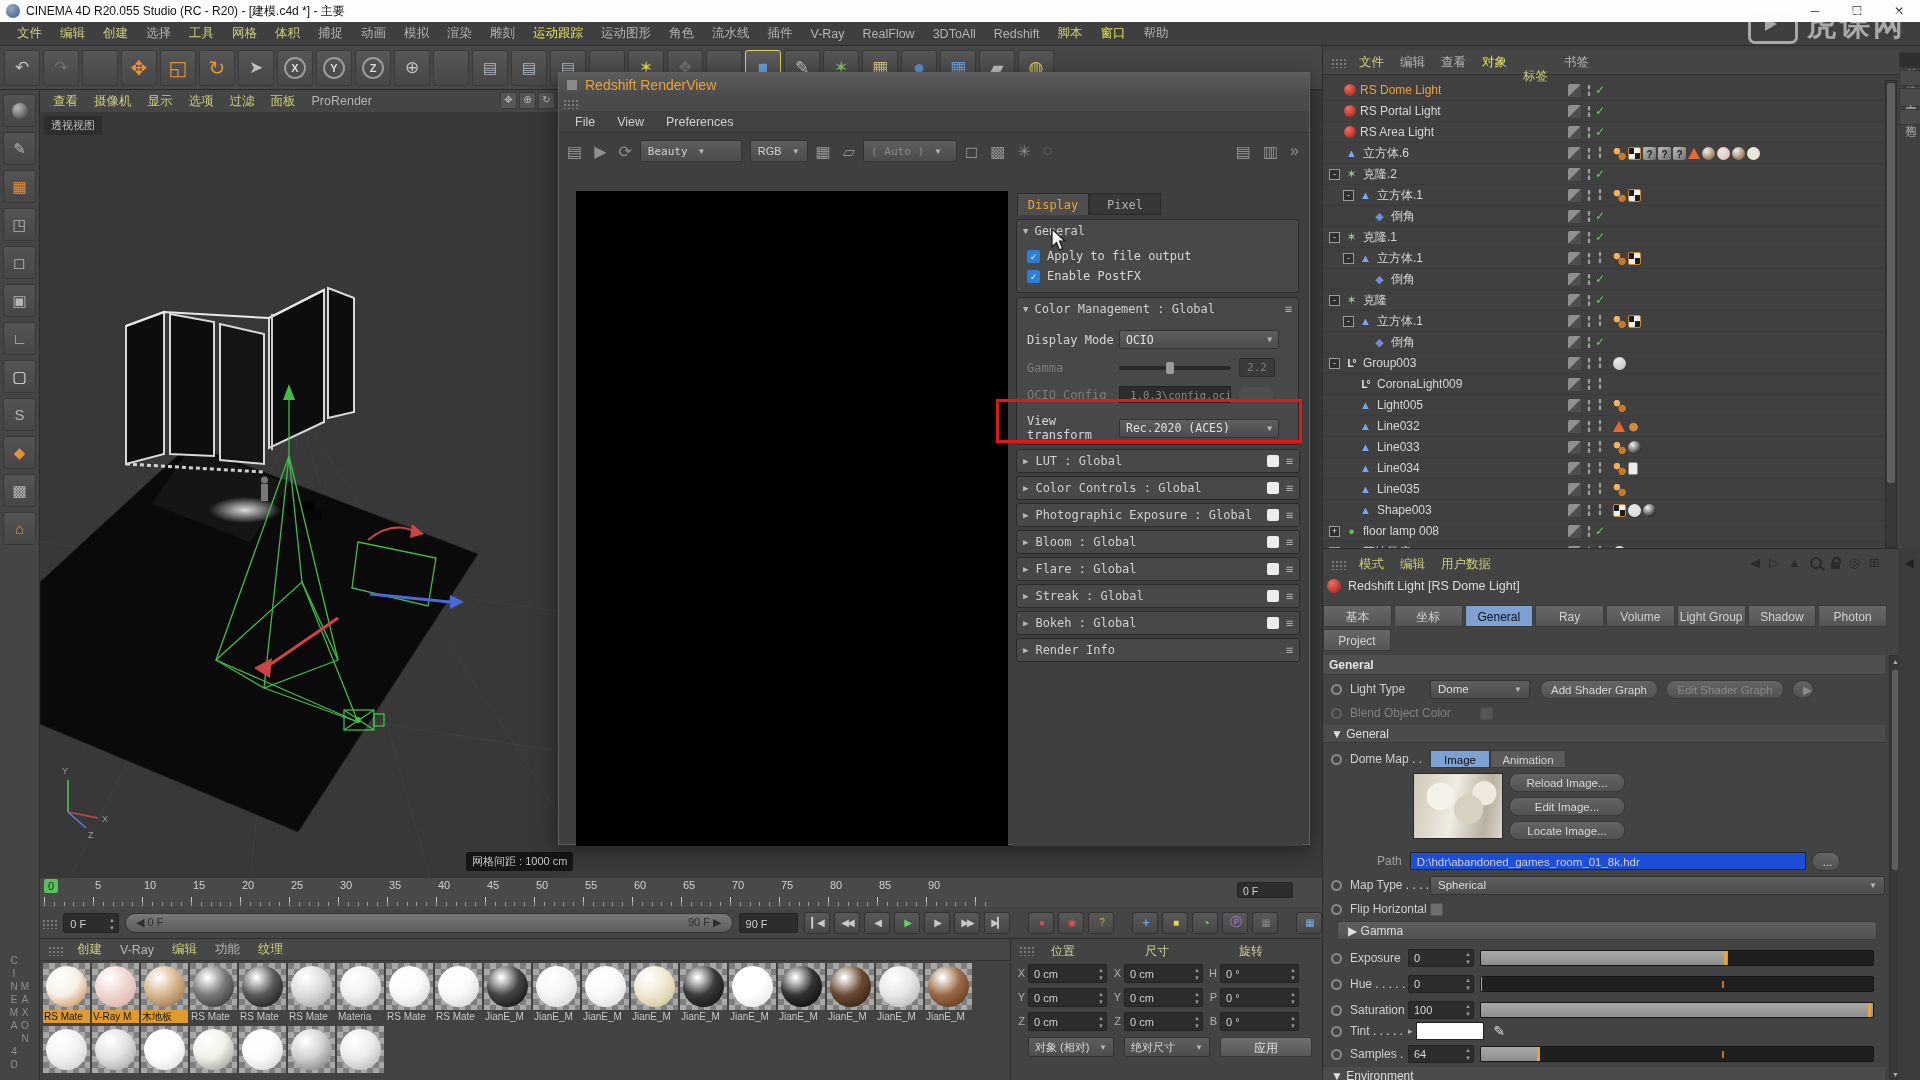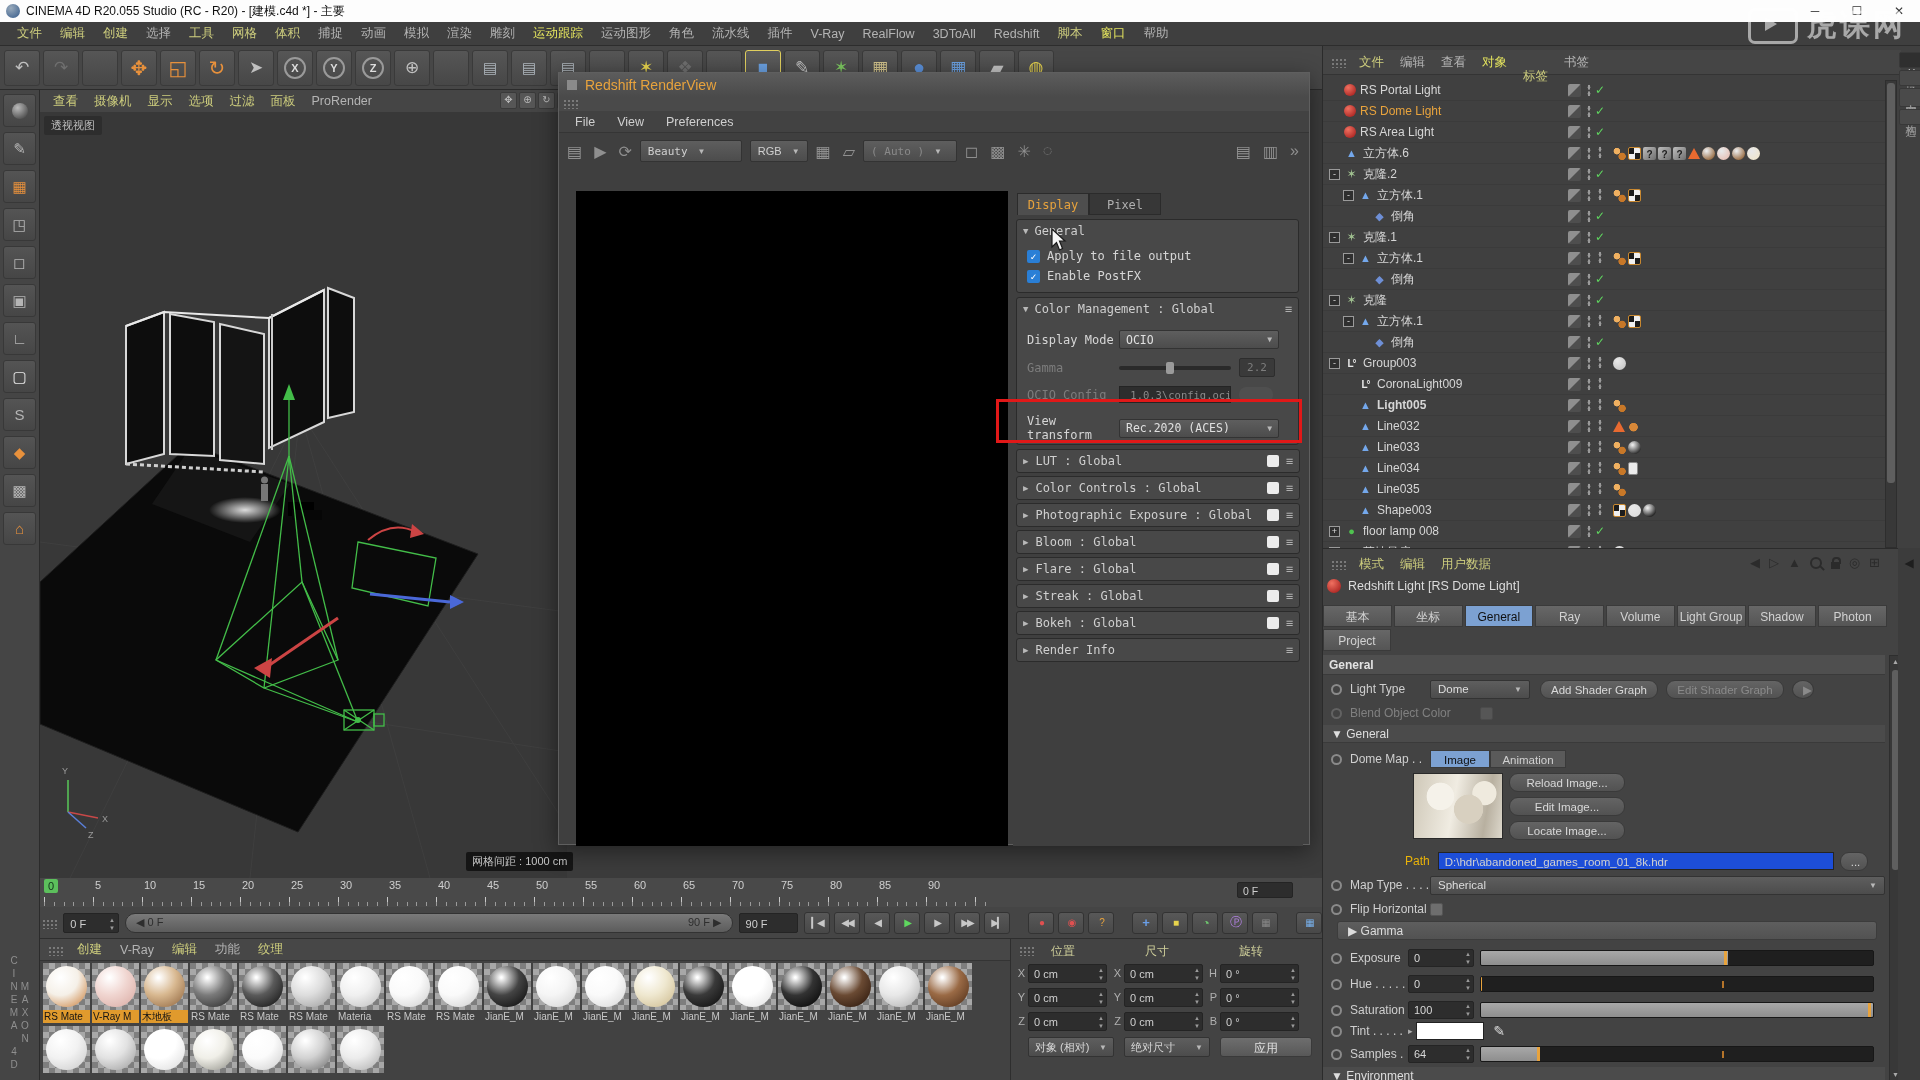--- a/index.html
+++ b/index.html
@@ -676,37 +676,37 @@
     <span class="mitem y" style="padding: 0px 8px; visibility: visible;">文件</span>
         <span class="mitem" style="padding:0 8px">编辑</span>
         <span class="mitem" style="padding:0 8px">查看</span>
         <span class="mitem hl" style="padding: 0px 8px; visibility: visible;">对象</span>
         <span class="mitem y" style="padding: 0px 8px; visibility: visible; margin-top: 28px;">标签</span>
         <span class="mitem" style="padding:0 8px">书签</span>
       </span>
   </div>
   <div id="omrows">
 
-      <div class="orow">
-        <span class="olft" style="margin-left: 0px;">
-          <span class="exp"></span>
-          <span class="oicon i-light" style="visibility: visible;"></span>
-          <span class="olabel">RS Portal Light</span>
-        </span>
-        <span class="osq"></span>
-        <span class="odots"></span>
-        <span class="ost c" style="visibility: visible;"></span>
-        <span class="otags"></span>
-      </div>
-
       <div class="orow sel" style="visibility: visible;">
         <span class="olft" style="margin-left: 0px;">
           <span class="exp"></span>
           <span class="oicon i-light" style="visibility: visible;"></span>
           <span class="olabel">RS Dome Light</span>
+        </span>
+        <span class="osq"></span>
+        <span class="odots"></span>
+        <span class="ost c" style="visibility: visible;"></span>
+        <span class="otags"></span>
+      </div>
+
+      <div class="orow">
+        <span class="olft" style="margin-left: 0px;">
+          <span class="exp"></span>
+          <span class="oicon i-light" style="visibility: visible;"></span>
+          <span class="olabel">RS Portal Light</span>
         </span>
         <span class="osq"></span>
         <span class="odots"></span>
         <span class="ost c" style="visibility: visible;"></span>
         <span class="otags"></span>
       </div>
 
       <div class="orow">
         <span class="olft" style="margin-left: 0px;">
           <span class="exp"></span>
@@ -879,21 +879,21 @@
           <span class="oicon i-null" style="visibility: visible;"></span>
           <span class="olabel">CoronaLight009</span>
         </span>
         <span class="osq"></span>
         <span class="odots"></span>
         <span class="ost d" style="visibility: visible;"></span>
         <span class="otags"></span>
       </div>
 
       <div class="orow">
-        <span class="olft" style="margin-left: 14px; font-weight: bold;">
+        <span class="olft" style="margin-left: 14px;">
           <span class="exp"></span>
           <span class="oicon i-cube" style="visibility: visible;"></span>
           <span class="olabel">Light005</span>
         </span>
         <span class="osq"></span>
         <span class="odots"></span>
         <span class="ost d" style="visibility: visible;"></span>
         <span class="otags">
           <span class="tag tg-oo"></span>
         </span>
@@ -1082,21 +1082,21 @@
     <span class="imgtab off" style="width:76px">Animation</span>
   </div>
 
   <div class="abs" style="left:90px;top:224px;width:88px;height:64px;border:1px solid #2a2a2a;
        background:radial-gradient(circle at 30% 35%,#f5f2ea 0 18%,transparent 19%),radial-gradient(circle at 62% 55%,#d8d0c0 0 22%,transparent 23%),radial-gradient(circle at 80% 30%,#efeade 0 14%,transparent 15%),linear-gradient(100deg,#cfc8b8,#f0ece2 45%,#b8b0a0 80%,#ddd8cc)"></div>
   <span class="abtn" style="position:absolute;left:186px;top:224px;width:116px">Reload Image...</span>
   <span class="abtn" style="position:absolute;left:186px;top:248px;width:116px">Edit Image...</span>
   <span class="abtn" style="position:absolute;left:186px;top:272px;width:116px">Locate Image...</span>
 
   <div class="arow" style="top:302px">
-    <span style="margin-left:82px;color:#eab308">Path</span>
+    <span style="margin-left:54px;color:#a3a3a3">Path</span>
     <span class="pathfield" style="margin-left:8px;width:396px">D:\hdr\abandoned_games_room_01_8k.hdr</span>
     <span class="abtn" style="margin-left:6px;width:28px">...</span>
   </div>
 
   <div class="arow" style="top:326px">
     <span class="kdot"></span>
     <span class="alab wide">Map Type . . . .</span>
     <span class="add" style="flex:1;max-width:458px;margin-left:-8px">
       <span>Spherical</span>
         <span class="chev">▼</span>

